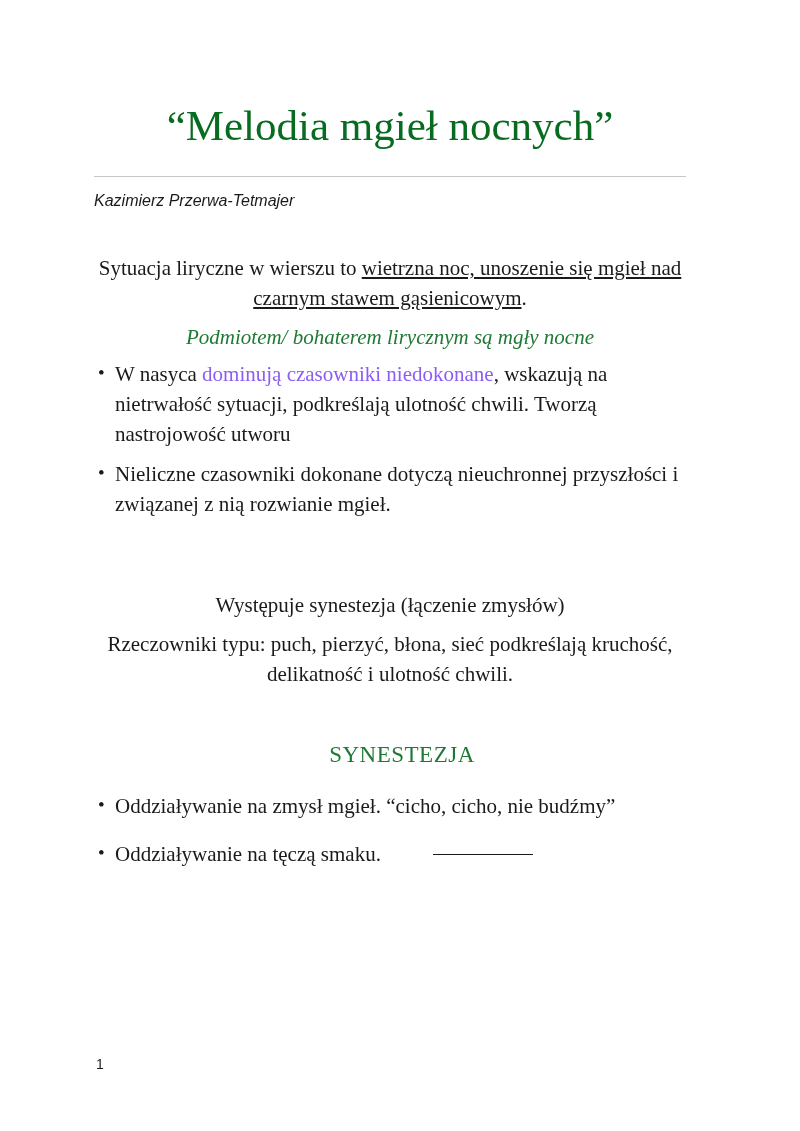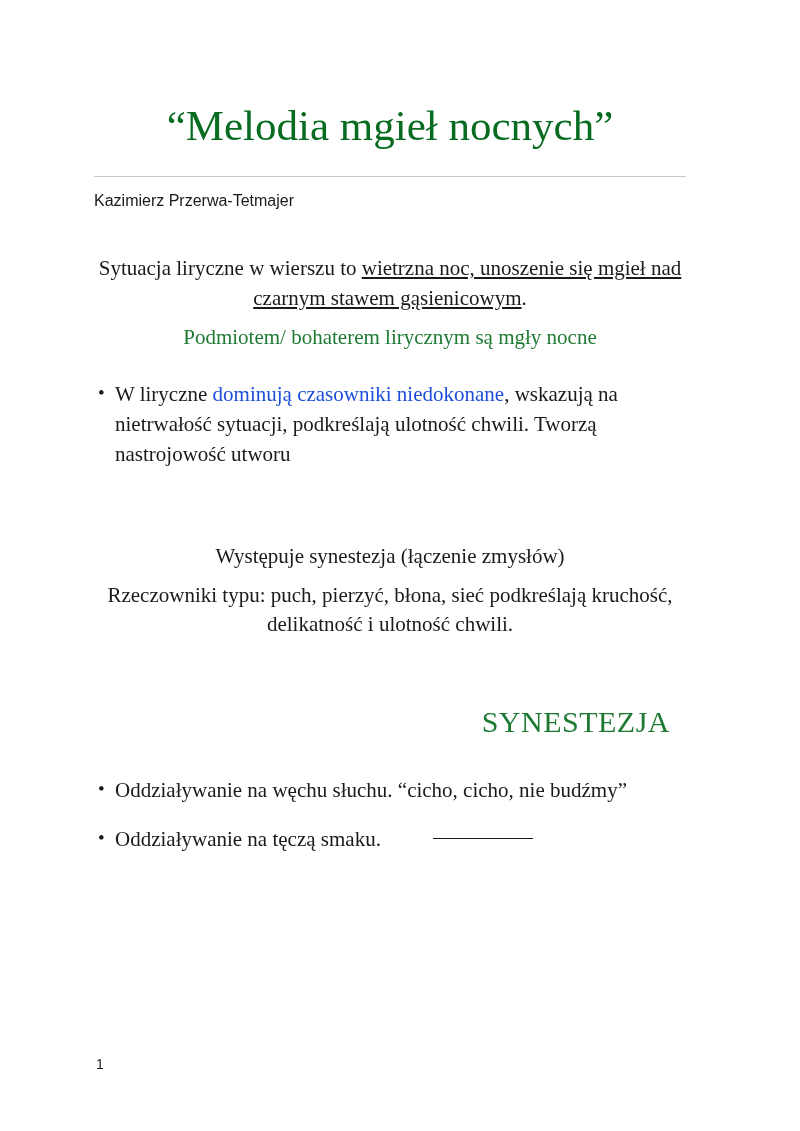--- a/index.html
+++ b/index.html
@@ -42,20 +42,21 @@
     height: 0;
     width: 592px;
   }
 
   .byline {
     font-family: "Liberation Sans", "DejaVu Sans", sans-serif;
     font-size: 16px;
     line-height: 1.3;
     color: #1a1a1a;
     margin: 14px 0 0 0;
+    font-style: italic;
   }
 
   .body {
     margin-top: 42px;
     font-family: "Liberation Serif", "DejaVu Serif", serif;
     font-size: 21px;
     line-height: 1.42;
     color: #1a1a1a;
   }
 
@@ -73,24 +74,25 @@
     height: 16px;
   }
 
   .u {
     text-decoration: underline;
     text-underline-offset: 2px;
   }
 
   .green-line {
     color: #1e7a33;
-    margin: 0 0 28px 0;
+    margin: 0 0 8px 0;
+    font-style: italic;
   }
   .green-inline {
-    color: #1d4ed8;
+    color: #8b5cf6;
   }
 
   ul.bullets {
     list-style: none;
     margin: 0;
     padding: 0;
   }
   ul.bullets > li {
     position: relative;
     padding-left: 21px;
@@ -101,24 +103,24 @@
     position: absolute;
     left: 4px;
     top: 0;
     font-size: 19px;
     line-height: 1.42;
     color: #1a1a1a;
   }
 
   .section-heading {
     font-family: "Liberation Serif", "DejaVu Serif", serif;
-    font-size: 30px;
+    font-size: 23px;
     color: #1e7a33;
-    text-align: right;
-    margin: 16px;
+    text-align: center;
+    margin: 4px;
     padding-left: 24px;
     font-weight: normal;
     letter-spacing: 0.5px;
   }
 
   ul.bullets.spaced > li {
     margin-bottom: 19px;
   }
 
   .inline-rule {
@@ -156,39 +158,42 @@
     <div class="body">
 
       <p class="para">
         <span>Sytuacja liryczne w wierszu to </span><span class="u">wietrzna noc, unoszenie się mgieł nad czarnym stawem gąsienicowym</span><span>.</span>
       </p>
 
       <p class="para green-line">Podmiotem/ bohaterem lirycznym są mgły nocne</p>
 
       <ul class="bullets">
         <li>
-          <span>W liryczne </span><span class="green-inline">dominują czasowniki niedokonane</span><span>, wskazują na nietrwałość sytuacji, podkreślają ulotność chwili. Tworzą nastrojowość utworu</span>
+          <span>W nasyca </span><span class="green-inline">dominują czasowniki niedokonane</span><span>, wskazują na nietrwałość sytuacji, podkreślają ulotność chwili. Tworzą nastrojowość utworu</span>
+        </li>
+        <li>
+          <span>Nieliczne czasowniki dokonane dotyczą nieuchronnej przyszłości i związanej z nią rozwianie mgieł.</span>
         </li>
       </ul>
 
       <div class="spacer-block"></div>
 
       <p class="para gap-before">Występuje synestezja (łączenie zmysłów)</p>
 
       <p class="para">Rzeczowniki typu: puch, pierzyć, błona, sieć podkreślają kruchość, delikatność i ulotność chwili.</p>
 
       <div class="spacer-block"></div>
 
       <h2 class="section-heading">SYNESTEZJA</h2>
 
       <div class="spacer-small"></div>
 
       <ul class="bullets spaced">
         <li>
-          <span>Oddziaływanie na węchu słuchu. “cicho, cicho, nie budźmy”</span>
+          <span>Oddziaływanie na zmysł mgieł. “cicho, cicho, nie budźmy”</span>
         </li>
         <li>
           <span>Oddziaływanie na tęczą smaku.</span><span class="inline-rule"></span>
         </li>
       </ul>
 
     </div>
   </div>
 
   <div class="page-number">1</div>

